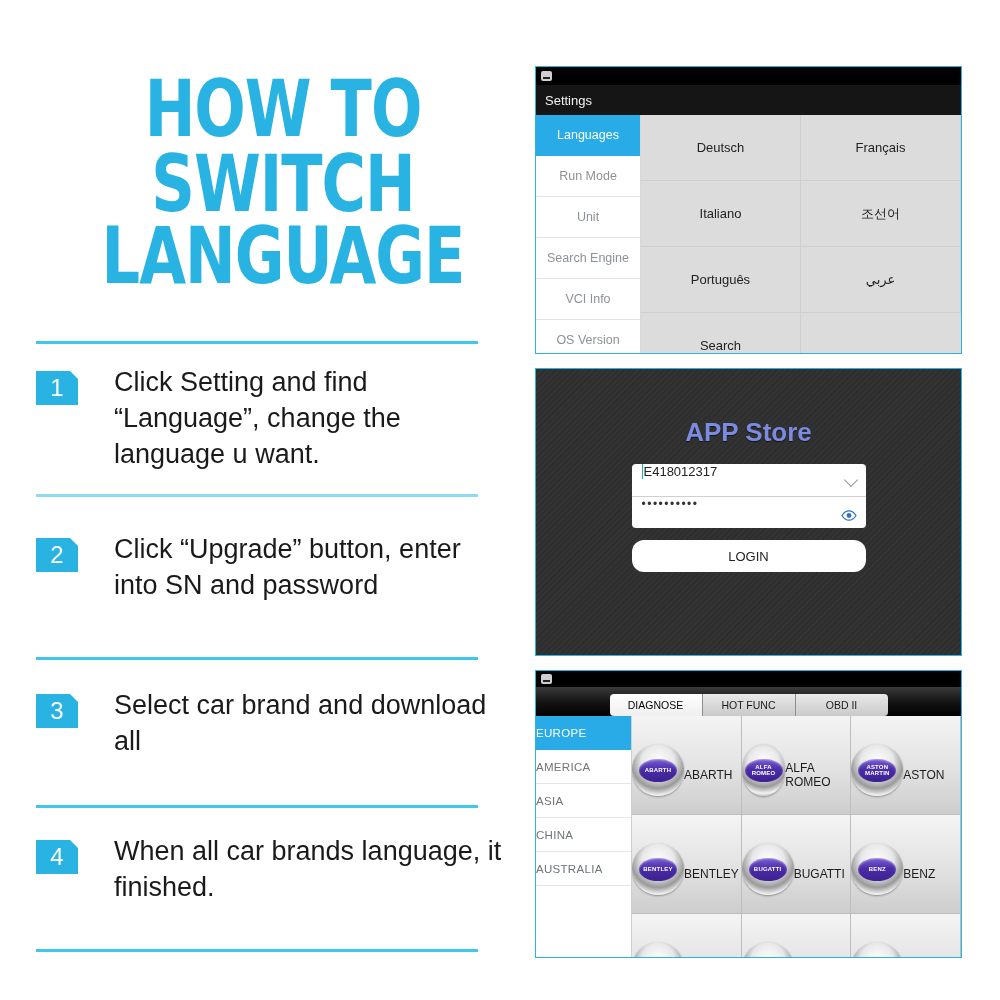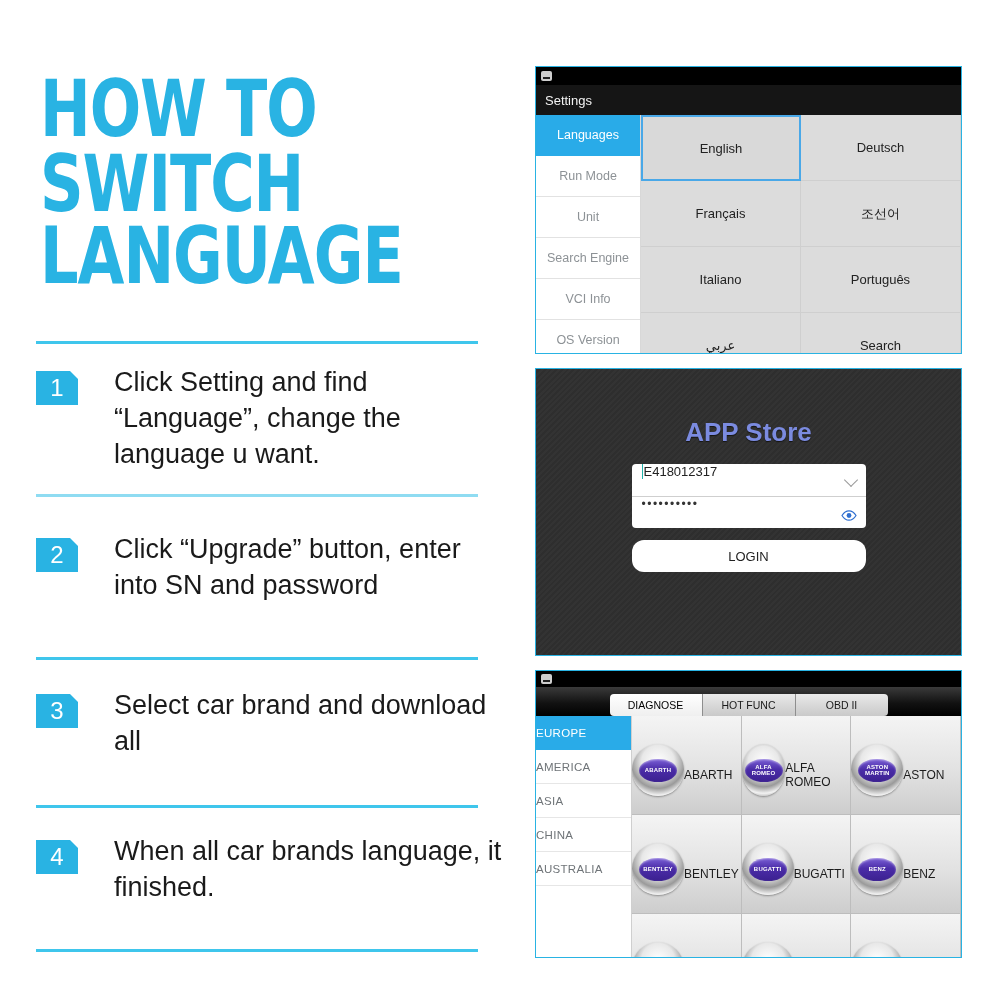--- a/index.html
+++ b/index.html
@@ -8,28 +8,29 @@
     background:#ffffff;
     font-family:"Liberation Sans","DejaVu Sans",sans-serif;
     overflow:hidden;position:relative;
   }
   .page{position:relative;width:1000px;height:1000px;}
 
   
   .left{position:absolute;left:0;top:0;width:530px;height:1000px;}
 
   .headline{
-    position:absolute;left:40px;top:72px;width:500px;
+    position:absolute;left:28px;top:72px;width:500px;
     color:#29b3e3;
     font-family:"DejaVu Sans Condensed","Liberation Sans Narrow","Liberation Sans",sans-serif;
     font-weight:bold;
     font-size:66px;
     line-height:0.97;
     letter-spacing:-1px;
     transform:scaleX(1.0);
+    text-align:center;
   }
   .headline .l1{display:block;transform:scaleY(1.18) scaleX(1.02);transform-origin:left top;}
   .headline .l2{display:block;transform:scaleY(1.18) scaleX(1.02);transform-origin:left top;margin-top:19px;}
 
   .divider{
     position:absolute;left:36px;width:442px;height:3px;
     background:#3fc6ec;
   }
   .divider.pale{background:#8fdcf2;}
 
@@ -273,34 +274,31 @@
           <span>Search Engine</span>
         </div>
         <div class="sideitem">
           <span>VCI Info</span>
         </div>
         <div class="sideitem">
           <span>OS Version</span>
         </div>
       </div>
       <div class="lang-grid">
-        <div class="lang-cell sel">
-          <span>English</span>
-        </div>
         <div class="lang-cell">
           <span>Deutsch</span>
         </div>
         <div class="lang-cell">
           <span>Français</span>
         </div>
         <div class="lang-cell">
+          <span>Italiano</span>
+        </div>
+        <div class="lang-cell">
           <span>조선어</span>
-        </div>
-        <div class="lang-cell">
-          <span>Italiano</span>
         </div>
         <div class="lang-cell">
           <span>Português</span>
         </div>
         <div class="lang-cell rtl">
           <span>عربي</span>
         </div>
         <div class="lang-cell">
           <span>Search</span>
         </div>

